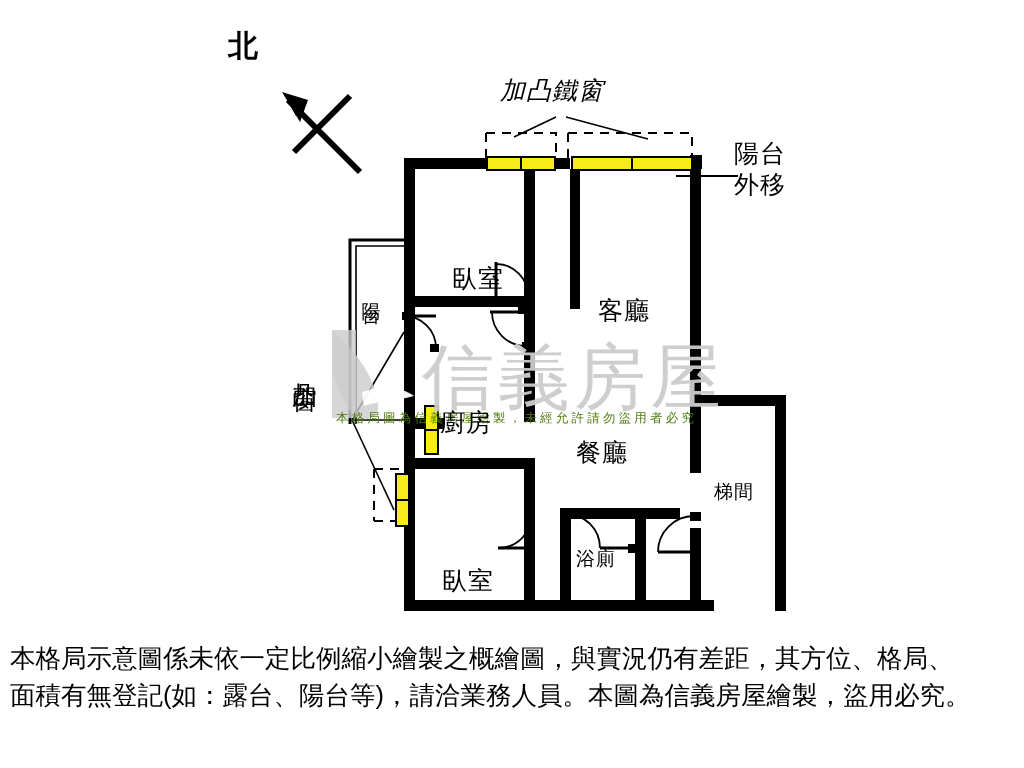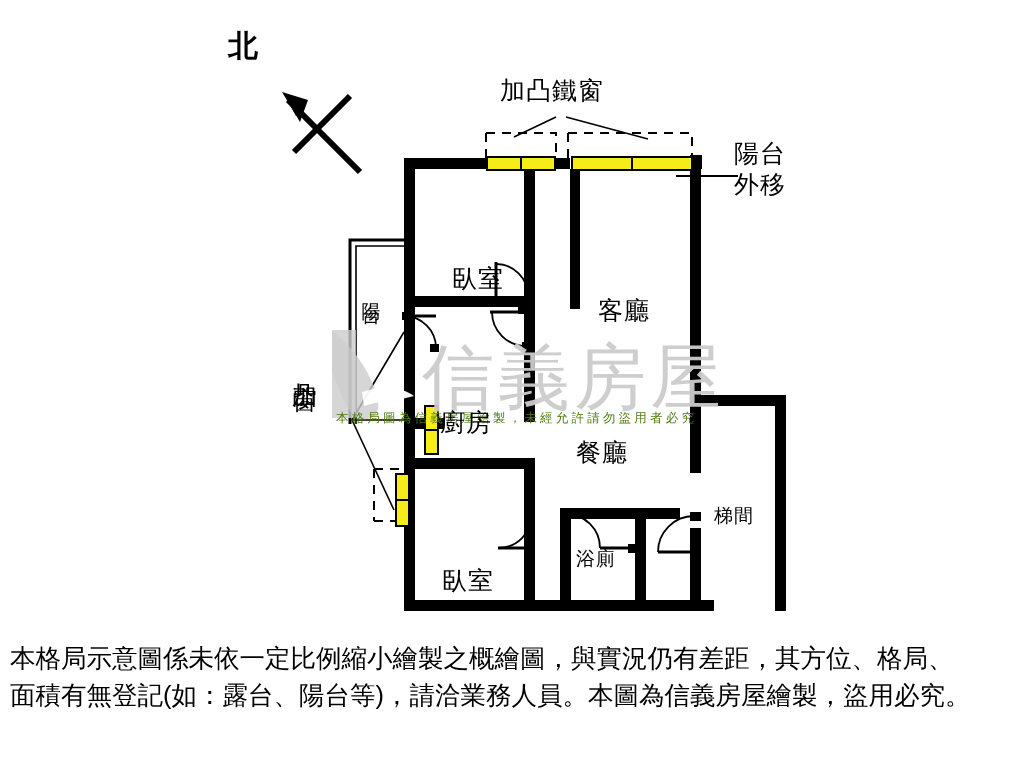--- a/index.html
+++ b/index.html
@@ -251,41 +251,41 @@
       <path d="M14,8 L38,8 L38,96 L14,96 Z" opacity="0.85"></path>
       <path d="M14,8 C14,8 54,40 60,80 C62,94 52,100 40,96 C30,92 22,70 14,50 Z" opacity="0.85"></path>
       <path d="M44,70 C66,62 86,66 96,74 C84,78 64,78 46,84 Z" fill="#ffffff"></path>
       <text x="104" y="80" font-family="DejaVu Sans, Liberation Sans, sans-serif" font-size="72" fill="#cccccc" letter-spacing="4">信義房屋</text>
     </g>
   </svg>
   <div id="watermark-text">本格局圖為信義房屋繪製，未經允許請勿盜用者必究</div>
 
   <div class="lbl lbl-north" style="left:228px; top:30px;">北</div>
 
-  <div class="lbl lbl-note" style="left:500px; top:78px;">加凸鐵窗</div>
+  <div class="lbl lbl-note" style="left:500px; top:78px;font-style:italic;">加凸鐵窗</div>
 
   <div class="lbl lbl-note two-line" style="left:734px; top:138px;">陽台
 外移</div>
 
   <div class="lbl lbl-note vert" style="left:292px; top:362px; height:140px;">加凸窗</div>
 
   <div class="lbl lbl-room" style="left:452px; top:218px;">臥室</div>
 
   <div class="lbl lbl-room" style="left:598px; top:250px;">客廳</div>
 
   <div class="lbl lbl-room-sm vert" style="left:362px; top:288px; height:56px;">陽台</div>
 
   <div class="lbl lbl-room" style="left:440px; top:362px;">廚房</div>
 
   <div class="lbl lbl-room" style="left:576px; top:392px;">餐廳</div>
 
   <div class="lbl lbl-room" style="left:442px; top:520px;">臥室</div>
 
   <div class="lbl lbl-room-sm" style="left:576px; top:549px;">浴廁</div>
 
-  <div class="lbl lbl-room-sm" style="left:714px; top:482px;margin-top:24px;">梯間</div>
+  <div class="lbl lbl-room-sm" style="left:714px; top:482px;">梯間</div>
 
 </div>
 
 <div id="disclaimer">
   <div>本格局示意圖係未依一定比例縮小繪製之概繪圖，與實況仍有差距，其方位、格局、</div>
   <div>面積有無登記(如：露台、陽台等)，請洽業務人員。本圖為信義房屋繪製，盜用必究。</div>
 </div>
 
 </body></html>

